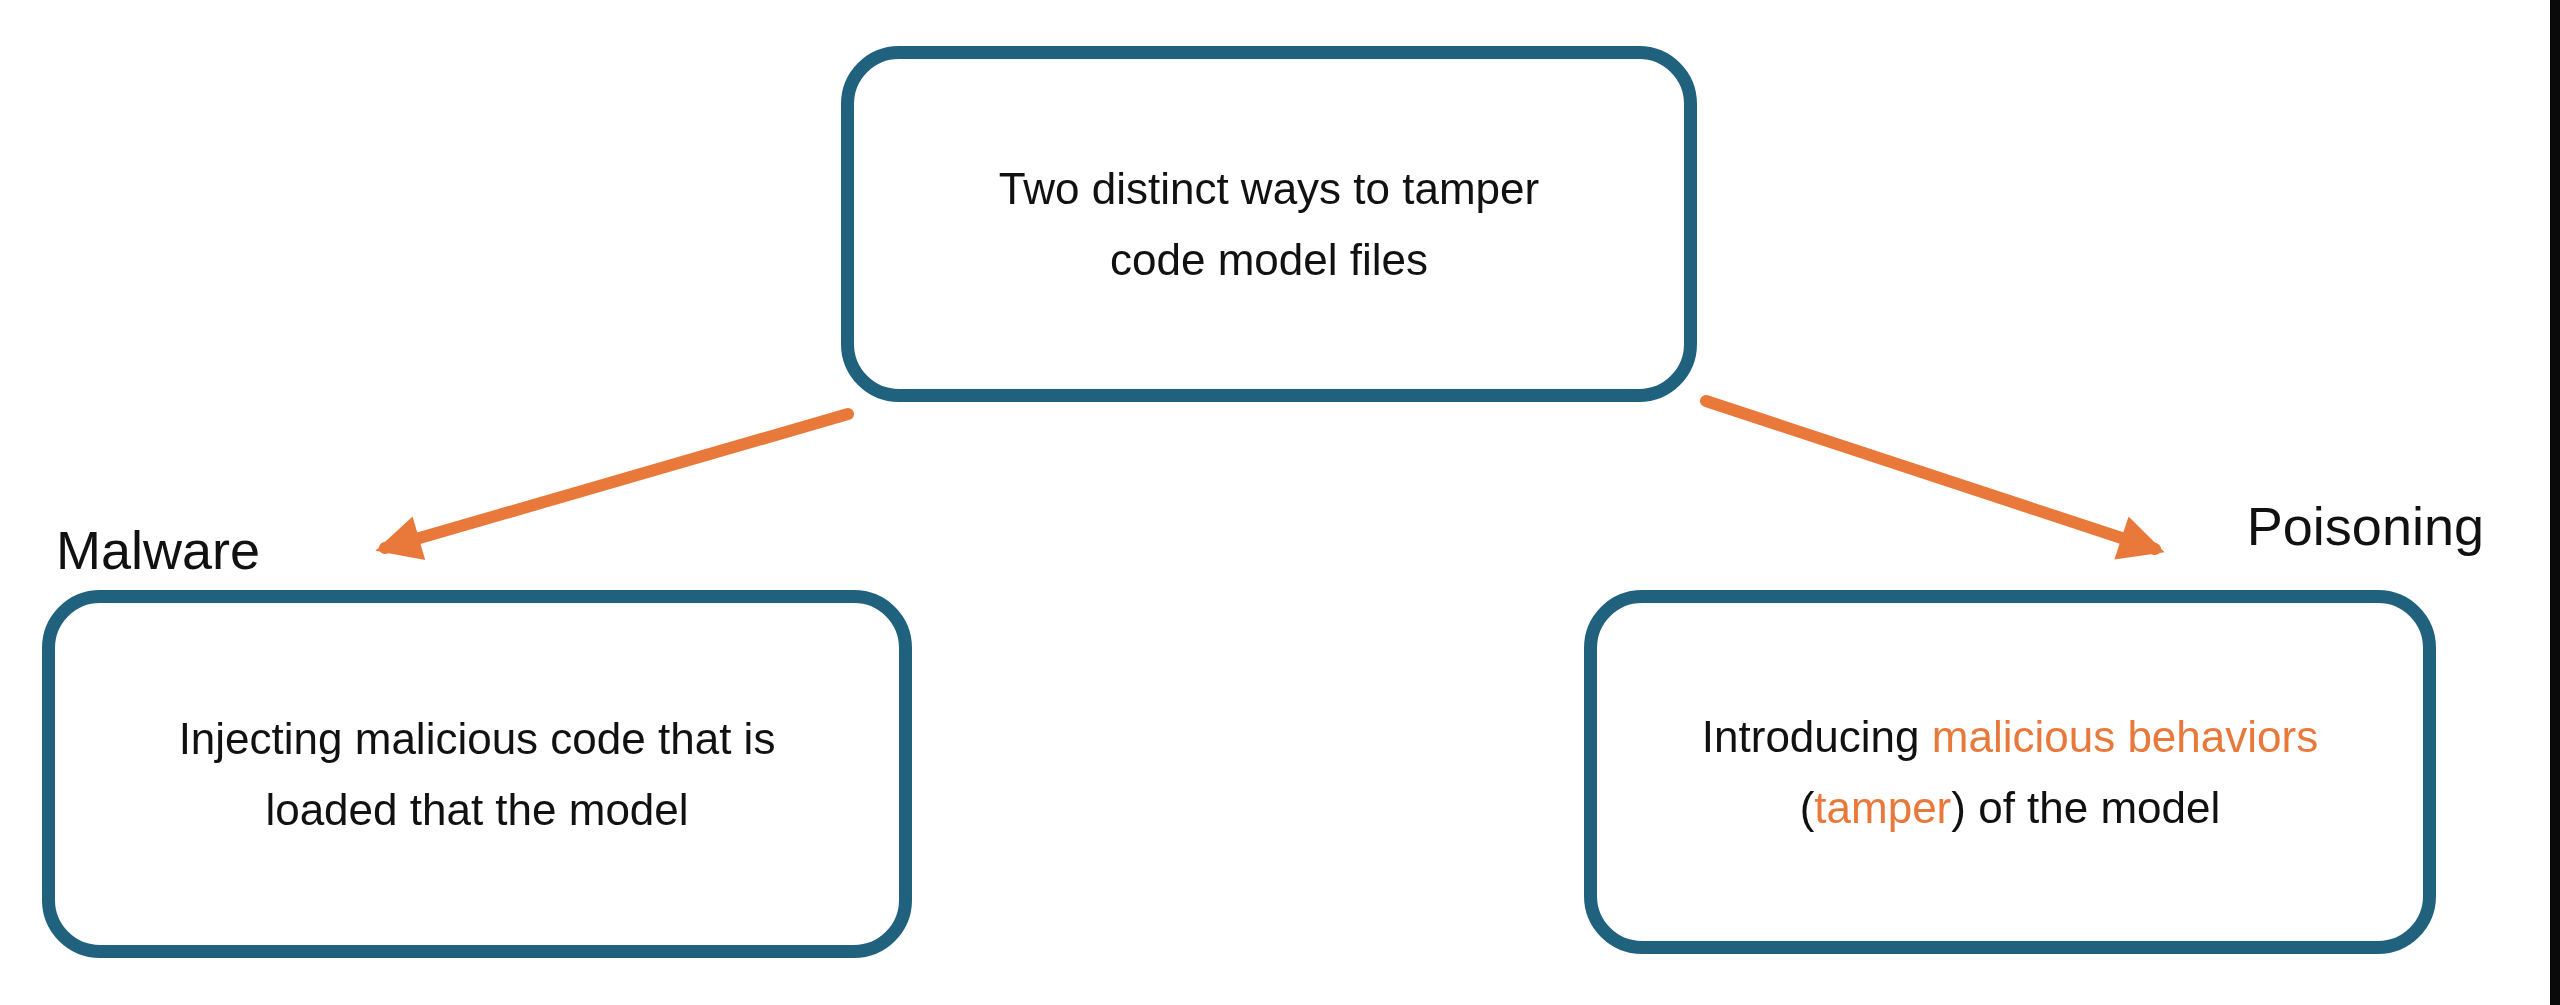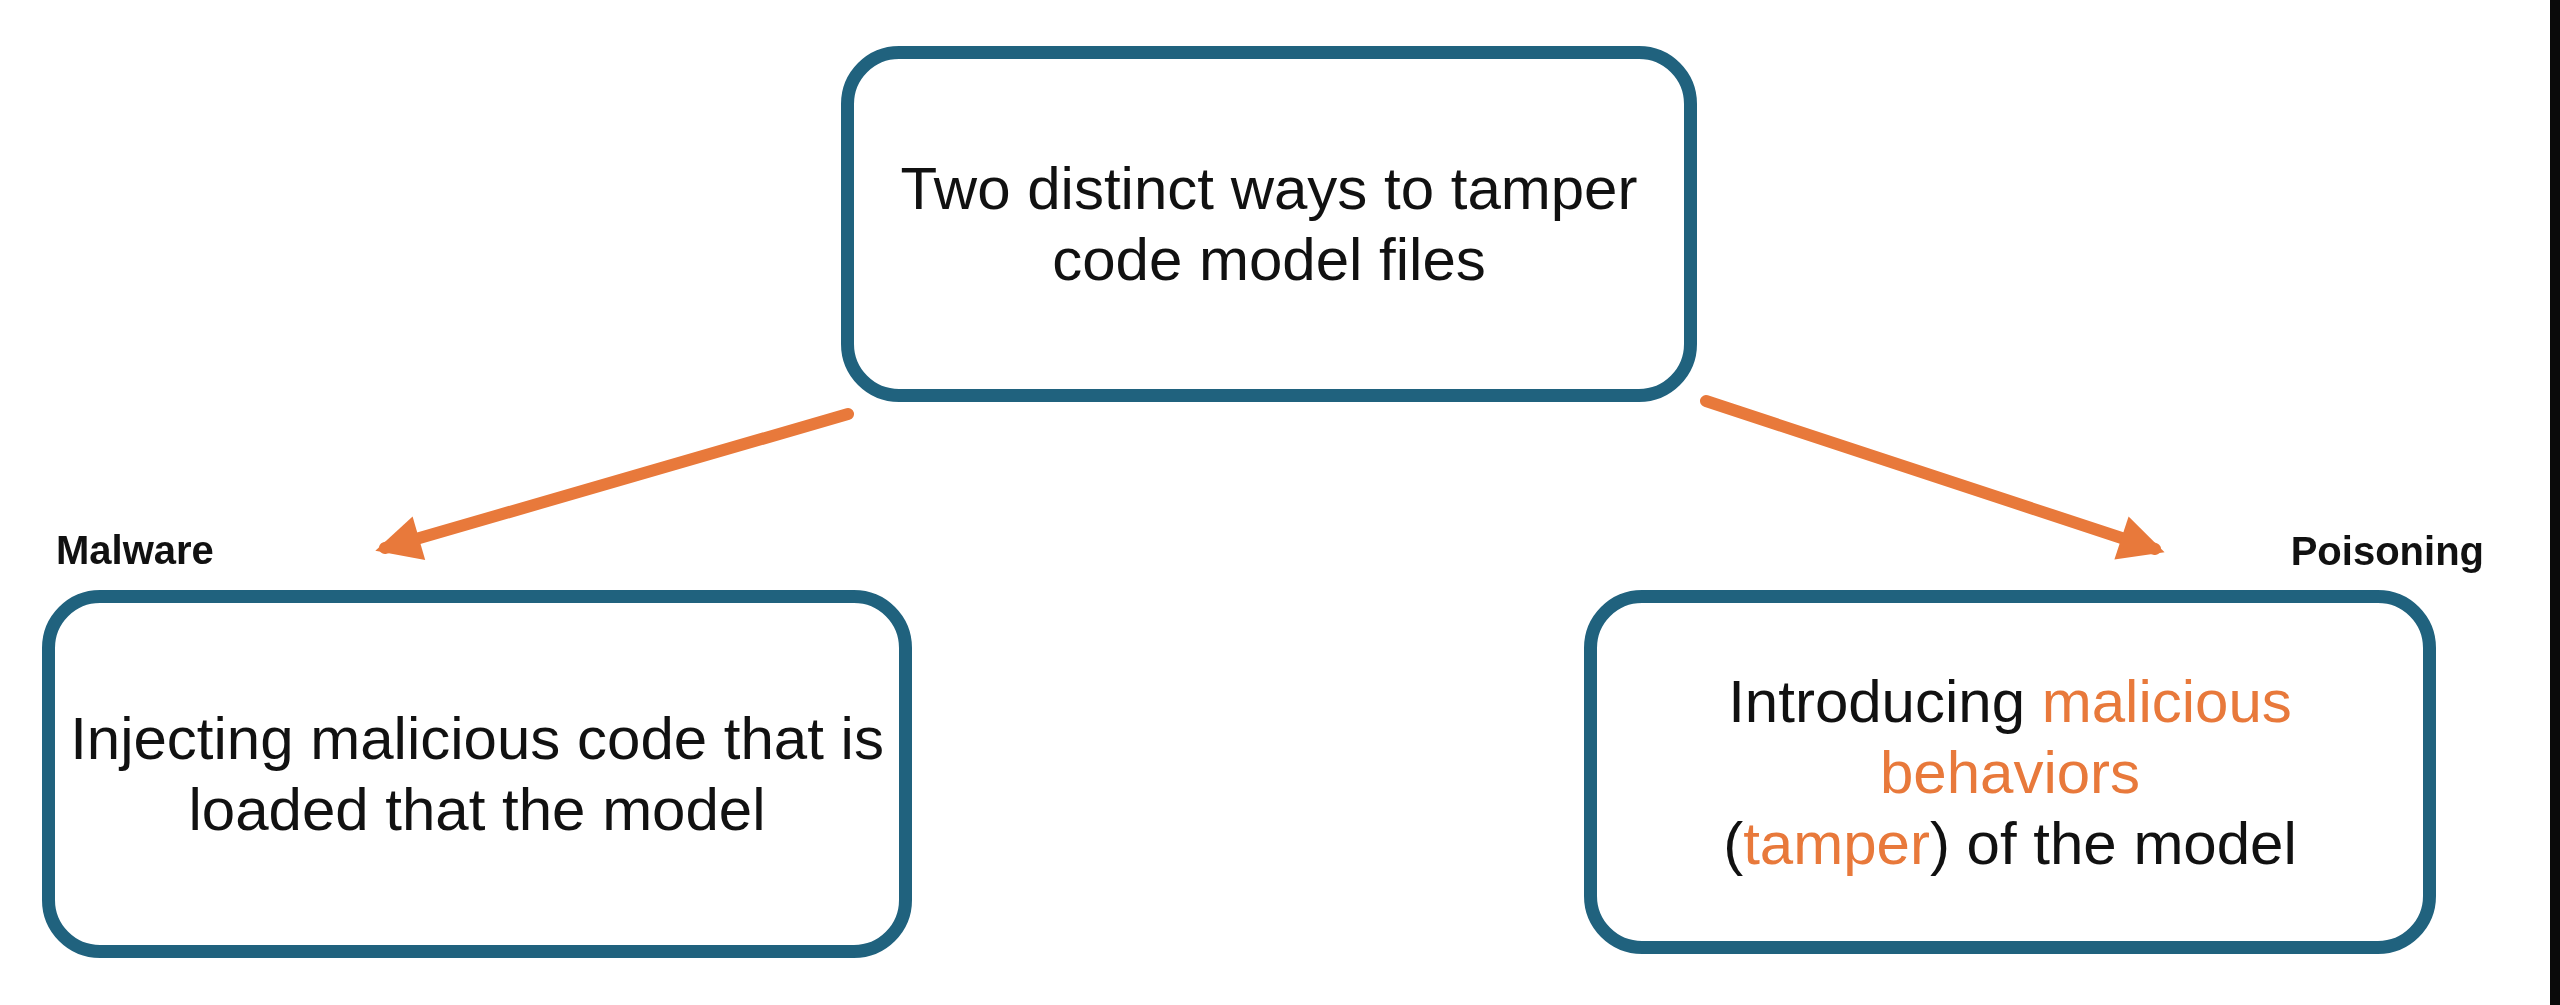--- a/index.html
+++ b/index.html
@@ -28,39 +28,39 @@
     position: absolute;
     border: 13px solid var(--border);
     border-radius: 58px;
     background: var(--bg);
     display: flex;
     align-items: center;
     justify-content: center;
     text-align: center;
   }
   .node-box .text {
-    font-size: 60px;
+    font-size: 44px;
     line-height: 71px;
     color: var(--text);
     width: 100%;
   }
   #root-box   { left: 841px;  top: 46px;  width: 856px; height: 356px; }
   #malware-box   { left: 42px;   top: 590px; width: 870px; height: 368px; }
   #poisoning-box { left: 1584px; top: 590px; width: 852px; height: 364px; }
 
   .branch-label {
     position: absolute;
-    font-size: 40px;
-    font-weight: bold;
+    font-size: 54px;
+    font-weight: normal;
     line-height: 56px;
     color: var(--text);
     white-space: nowrap;
   }
   #malware-label   { left: 56px;  top: 522px; }
-  #poisoning-label { right: 76px; top: 523px; text-align: right; }
+  #poisoning-label { right: 76px; top: 498px; text-align: right; }
 
   #arrow-layer {
     position: absolute;
     left: 0; top: 0;
     width: 2560px; height: 1005px;
     pointer-events: none;
   }
   #arrow-layer line {
     stroke: var(--accent);
     stroke-width: 12;

